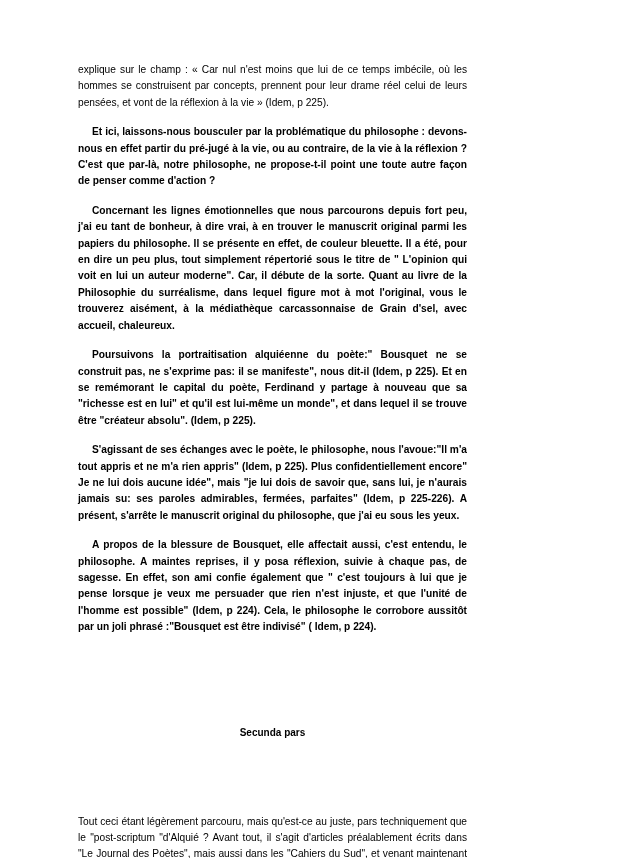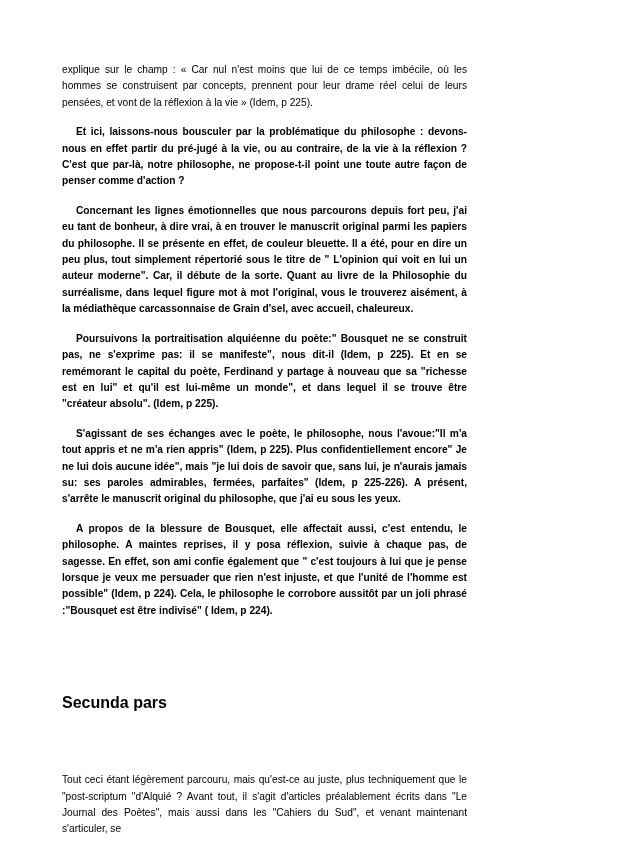--- a/index.html
+++ b/index.html
@@ -10,39 +10,39 @@
   body {
     width: 619px;
     height: 858px;
     font-family: "Liberation Sans", sans-serif;
     color: #000000;
   }
   .page {
     width: 529px;
     height: 858px;
     box-sizing: border-box;
-    padding: 62px 62px 0 62px;
+    padding: 62px 62px 0 78px;
     position: relative;
   }
   .para {
     font-size: 10.2px;
     line-height: 16.4px;
     text-align: justify;
     margin: 0 0 13px 0;
     color: #000;
   }
   .para.indent {
     text-indent: 14px;
     font-weight: bold;
   }
   .section-title {
-    font-size: 16px;
+    font-size: 10px;
     font-weight: bold;
-    text-align: left;
-    margin: 0;
+    text-align: center;
+    margin: 16px;
     padding: 0;
   }
   .spacer-before-title {
     height: 62px;
   }
   .spacer-after-title {
     height: 60px;
   }
   .ital {
   }
@@ -58,15 +58,15 @@
   <p class="para indent">Poursuivons la portraitisation alquiéenne du poète:" Bousquet ne se construit pas, ne s'exprime pas: il se manifeste", nous dit-il (Idem, p 225). Et en se remémorant le capital du poète, Ferdinand y partage à nouveau que sa "richesse est en lui" et qu'il est lui-même un monde", et dans lequel il se trouve être "créateur absolu". (Idem, p 225).</p>
   <p class="para indent">S'agissant de ses échanges avec le poète, le philosophe, nous l'avoue:"Il m'a tout appris et ne m'a rien appris" (Idem, p 225). Plus confidentiellement encore" Je ne lui dois aucune idée", mais "je lui dois de savoir que, sans lui, je n'aurais jamais su: ses paroles admirables, fermées, parfaites" (Idem, p 225-226). A présent, s'arrête le manuscrit original du philosophe, que j'ai eu sous les yeux.</p>
   <p class="para indent">A propos de la blessure de Bousquet, elle affectait aussi, c'est entendu, le philosophe. A maintes reprises, il y posa réflexion, suivie à chaque pas, de sagesse. En effet, son ami confie également que " c'est toujours à lui que je pense lorsque je veux me persuader que rien n'est injuste, et que l'unité de l'homme est possible" (Idem, p 224). Cela, le philosophe le corrobore aussitôt par un joli phrasé :"Bousquet est être indivisé" ( Idem, p 224).</p>
 
   <div class="spacer-before-title"></div>
 
   <h2 class="section-title">Secunda pars</h2>
 
   <div class="spacer-after-title"></div>
 
-  <p class="para"><span>  Tout ceci étant légèrement parcouru, mais qu'est-ce au juste, plus </span><span class="ital">techniquement</span><span> que le "post-scriptum "d'Alquié ? Avant tout, il s'agit d'articles préalablement écrits dans "Le Journal des Poètes", mais aussi dans les "Cahiers du Sud", et venant maintenant s'articuler, se</span></p>
+  <p class="para"><span>  Tout ceci étant légèrement parcouru, mais qu'est-ce au juste, pars </span><span class="ital">techniquement</span><span> que le "post-scriptum "d'Alquié ? Avant tout, il s'agit d'articles préalablement écrits dans "Le Journal des Poètes", mais aussi dans les "Cahiers du Sud", et venant maintenant s'articuler, se</span></p>
 
 </div>
 
 </body></html>

